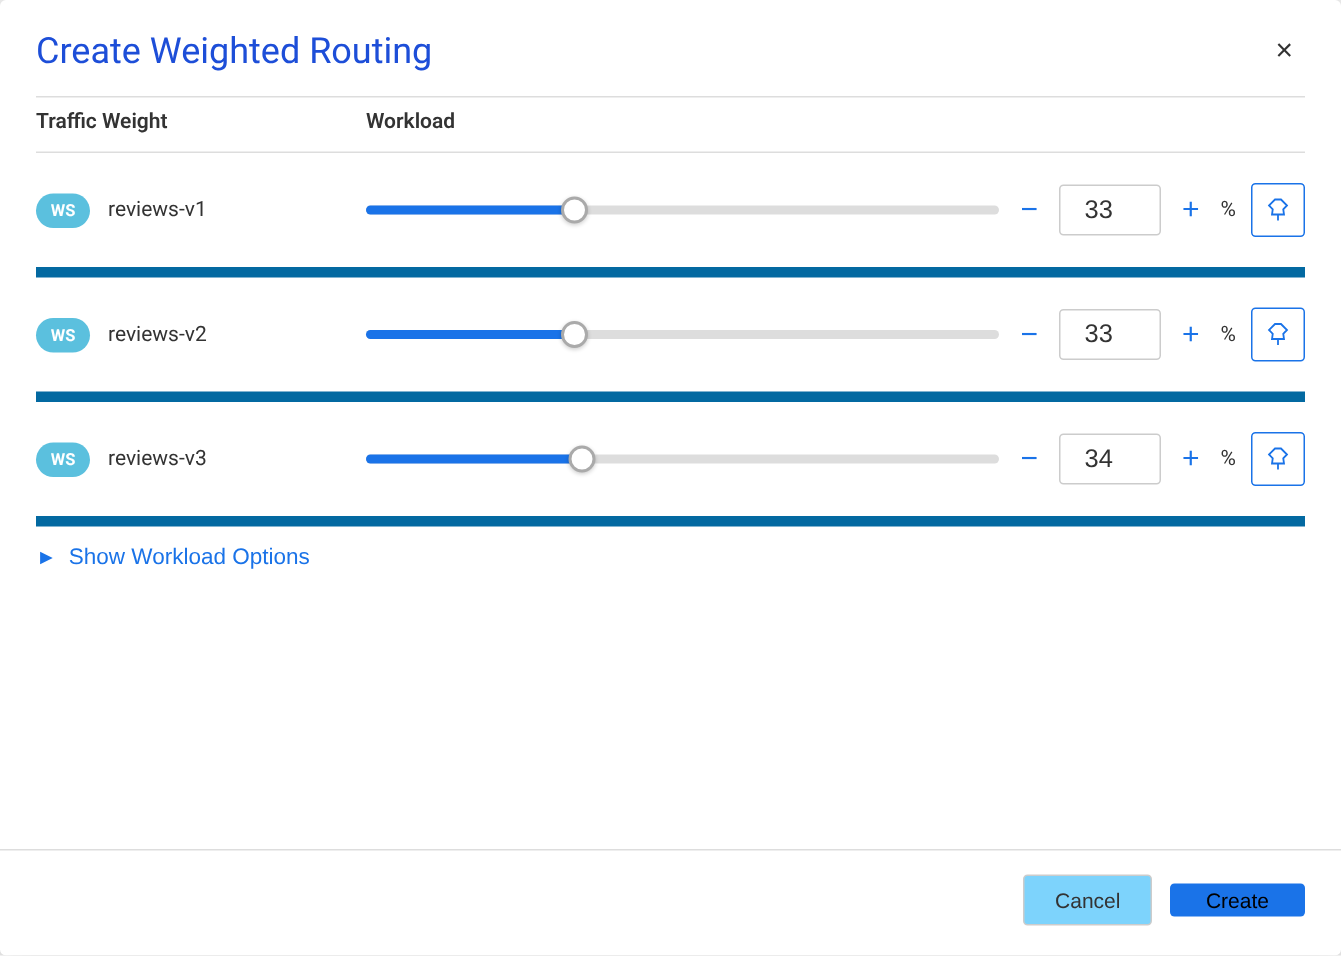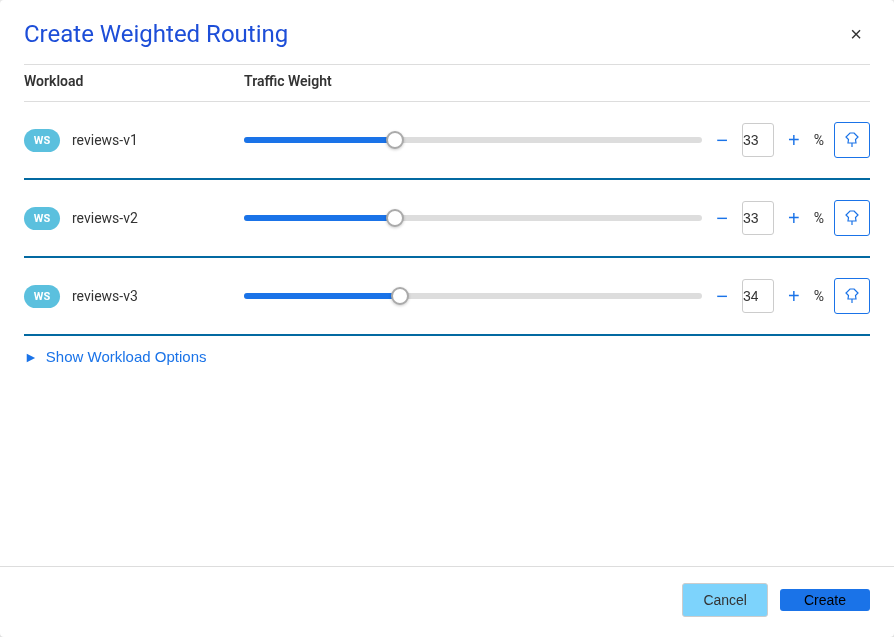--- a/index.html
+++ b/index.html
@@ -59,21 +59,21 @@
     .divider {
       border: none;
       border-top: 1px solid #ddd;
       margin: 0;
     }
     .workload-row {
       display: grid;
       grid-template-columns: 220px 1fr;
       align-items: center;
       padding: 20px 0;
-      border-bottom: 2px solid #0369a1;
+      border-bottom: 7px solid #0369a1;
     }
     .workload-info {
       display: flex;
       align-items: center;
       gap: 12px;
     }
     .ws-badge {
       background: #5bc0de;
       color: #fff;
       font-size: 11px;
@@ -139,26 +139,26 @@
       background: none;
       border: none;
       color: #1a73e8;
       font-size: 20px;
       cursor: pointer;
       padding: 2px 4px;
       font-weight: 300;
       line-height: 1;
     }
     .value-input {
-      width: 32px;
+      width: 68px;
       height: 34px;
       border: 1px solid #ccc;
       border-radius: 3px;
       text-align: center;
-      font-size: 14px;
+      font-size: 17px;
       color: #333;
     }
     .percent-label {
       font-size: 14px;
       color: #333;
     }
     .pin-btn {
       width: 36px;
       height: 36px;
       border: 1px solid #1a73e8;
@@ -242,22 +242,22 @@
 
 <div class="dialog">
   <div class="dialog-header">
     <h1 class="dialog-title">Create Weighted Routing</h1>
     <button class="close-btn">×</button>
   </div>
 
   <div class="dialog-body">
     <hr class="divider">
     <div class="table-header">
+      <span class="col-label">Traffic Weight</span>
       <span class="col-label">Workload</span>
-      <span class="col-label">Traffic Weight</span>
     </div>
     <hr class="divider">
 
     <div class="workload-row">
       <div class="workload-info">
         <span class="ws-badge">WS</span>
         <span class="workload-name">reviews-v1</span>
       </div>
       <div class="traffic-controls">
         <div class="slider-container">

